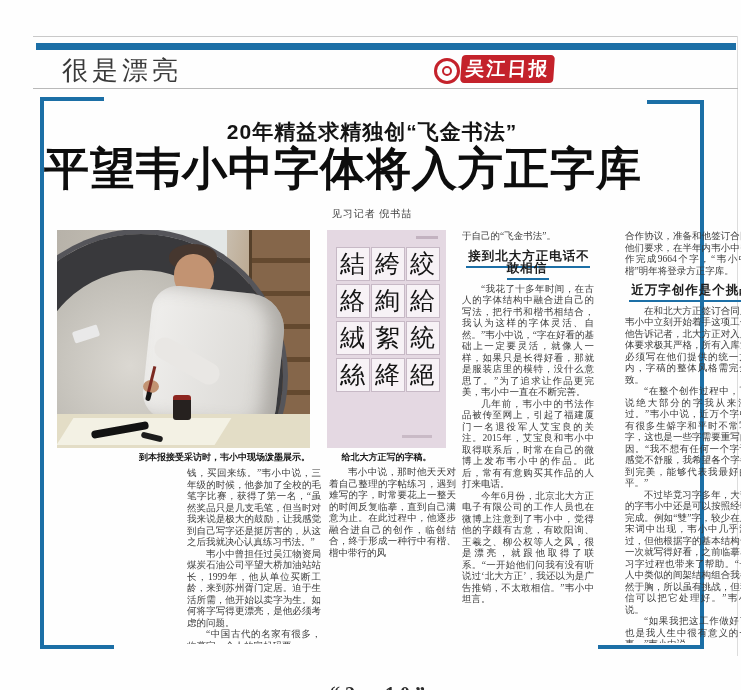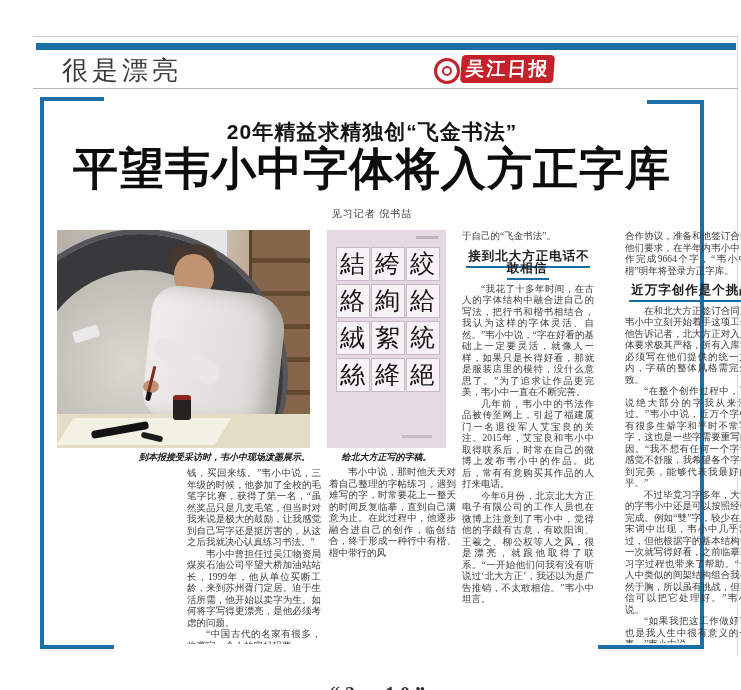--- a/index.html
+++ b/index.html
@@ -17,21 +17,21 @@
   .logo-box{width:93px;height:28px;background:var(--red);border-radius:4px;color:#fff;
     font-size:19px;font-weight:bold;text-align:center;line-height:28px;letter-spacing:2px;
     font-family:"Liberation Serif",serif;transform:skewX(-4deg);}
 
   
   .fr{background:var(--blue);}
 
   
   .kicker{font-family:"Liberation Sans","DejaVu Sans",sans-serif;font-size:21px;font-weight:bold;
     color:#141414;text-align:center;letter-spacing:1px;}
-  .main-title{font-size:45px;font-weight:bold;color:#0d0d0d;text-align:center;letter-spacing:1px;white-space:nowrap;}
+  .main-title{font-size:45px;font-weight:bold;color:#0d0d0d;text-align:left;letter-spacing:1px;white-space:nowrap;}
   .byline{font-size:10px;color:#3c3c3c;text-align:center;letter-spacing:1px;}
 
   
   .photo{overflow:hidden;}
   .photo-left{background:linear-gradient(100deg,#b7b2a9 0%,#cfc9bf 52%,#a98a64 86%,#8a6b4c 100%);}
   .pl-shelf{position:absolute;right:0;top:0;width:58px;height:100%;
     background:repeating-linear-gradient(180deg,#85664a 0 28px,#64492f 28px 33px);border-left:3px solid #55402a;}
   .pl-window{position:absolute;left:98px;top:0;width:72px;height:92px;background:#e3e7e6;}
   .pl-ring{position:absolute;left:-58px;top:4px;width:212px;height:212px;border-radius:50%;
     border:36px solid #39393c;background:radial-gradient(circle at 45% 45%, #dbd8d2 0%, #b5b2aa 80%);box-shadow:0 0 0 5px #55555a;}
@@ -50,21 +50,21 @@
   .pl-stroke2{position:absolute;left:84px;bottom:8px;width:22px;height:6px;background:#1c1c1c;border-radius:4px;transform:rotate(14deg);}
   .pl-ink{position:absolute;left:116px;bottom:28px;width:18px;height:20px;background:#26211f;border-radius:3px;border-top:5px solid #8d2620;}
 
   .photo-right{background:#e4d8e2;}
   .char-grid{display:grid;grid-template-columns:repeat(3,32px);gap:3px;justify-content:center;margin-top:17px;}
   .char-tile{width:32px;height:32px;background:#f7f2f6;border:1px solid #c7b9c6;font-size:25px;line-height:31px;
     text-align:center;color:#141414;font-family:"Liberation Serif",serif;}
   .pr-mark{position:absolute;right:8px;top:6px;width:22px;height:3px;background:#c3b2c0;}
   .pr-mark2{position:absolute;right:14px;bottom:10px;width:30px;height:3px;background:#c9bac6;}
 
-  .caption{font-size:9px;font-weight:bold;color:#161616;letter-spacing:0px;font-style:italic;}
+  .caption{font-size:9px;font-weight:bold;color:#161616;letter-spacing:0px;}
 
   
   .col{font-size:9.5px;line-height:11.5px;text-align:justify;overflow:hidden;color:#3a3a3a;}
   .col p{margin:0;text-indent:2em;}
   .col p.cont{text-indent:0;}
   .col-heading{margin:8px 0 8px;text-align:center;}
   .col-heading span{font-size:12.5px;font-weight:bold;color:#1d1d1d;padding:0 2px 3px;border-bottom:2px solid var(--blue);letter-spacing:1px;}
 
   .partial-bottom{overflow:hidden;font-size:20px;font-weight:bold;color:#2c2c2c;text-align:center;letter-spacing:5px;white-space:nowrap;}
 </style>

